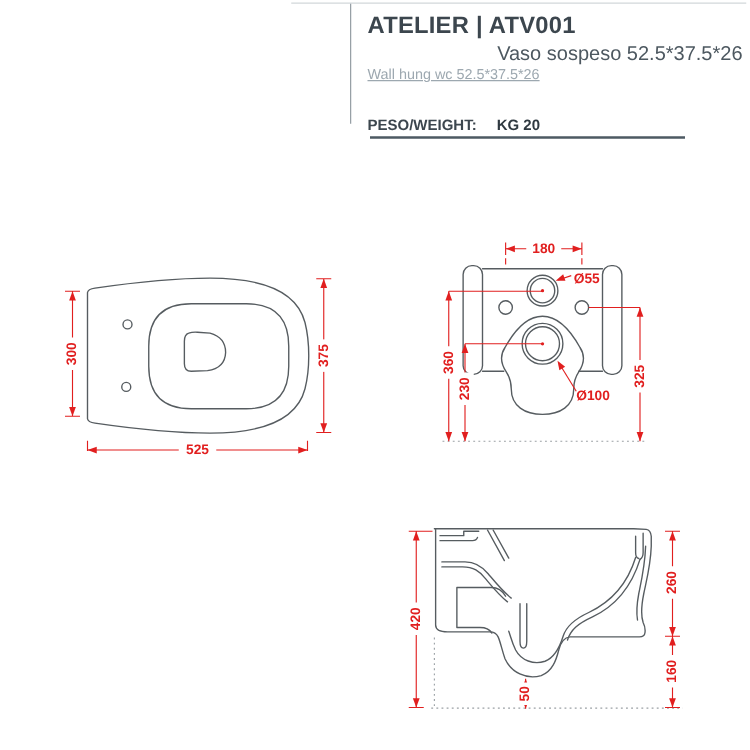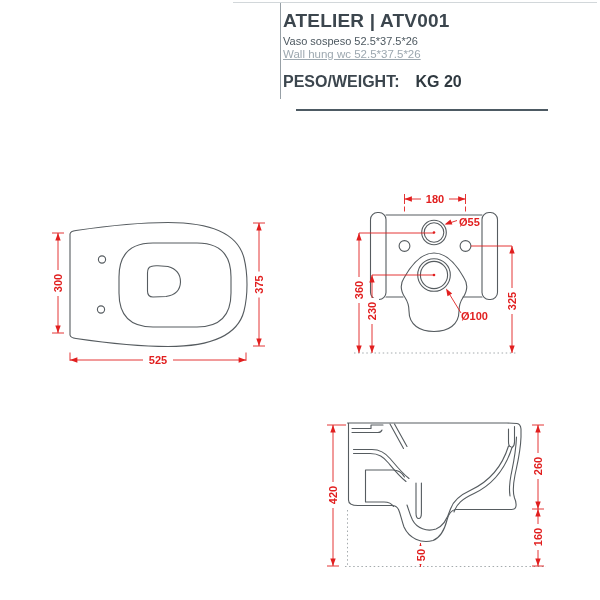--- a/index.html
+++ b/index.html
@@ -1,25 +1,25 @@
 <!DOCTYPE html>
 <html><head>
 <meta charset="utf-8">
 <style>
   html,body{margin:0;padding:0;background:#fff;}
   .sheet{position:relative;width:600px;height:600px;background:#ffffff;overflow:hidden;
          font-family:"Liberation Sans",sans-serif;}
   .topline{position:absolute;left:233px;top:2px;width:364px;height:1px;background:#d2d7da;}
   .vdiv{position:absolute;left:280px;top:3px;width:1px;height:96px;background:#97a0a6;}
   .hrule{position:absolute;left:296px;top:109px;width:252px;height:2px;background:#4d5a63;}
-  .hdr{position:absolute;left:283px;top:10px;width:300px;}
+  .hdr{position:absolute;left:294px;top:10px;width:300px;}
   .hdr .title{font-size:19px;font-weight:700;color:#3c464e;letter-spacing:.2px;line-height:1.15;}
-  .hdr .sub1{margin-top:3px;font-size:11px;color:#4d5860;}
+  .hdr .sub1{margin-top:3px;font-size:16px;color:#4d5860;text-align:right;}
   .hdr .sub2{margin-top:1px;font-size:11.5px;color:#9da8b0;text-decoration:underline;}
-  .hdr .peso{margin-top:13px;font-size:16px;color:#3c464e;font-weight:700;}
+  .hdr .peso{margin-top:27px;font-size:12px;color:#3c464e;font-weight:700;}
   .hdr .peso .val{margin-left:16px;color:#2f3940;}
   svg text.dim{font-family:"Liberation Sans",sans-serif;font-size:11px;font-weight:700;fill:#e11f1f;}
   .ink{stroke:#565c60;stroke-width:1.1;fill:none;stroke-linecap:round;stroke-linejoin:round;}
   .red{stroke:#e11f1f;stroke-width:0.9;fill:none;}
   .redf{fill:#e11f1f;stroke:none;}
   .dots{stroke:#9aa0a4;stroke-width:0.9;fill:none;stroke-dasharray:1.5 2.6;}
   .gap{fill:#ffffff;stroke:none;}
 </style>
 </head>
 <body>

